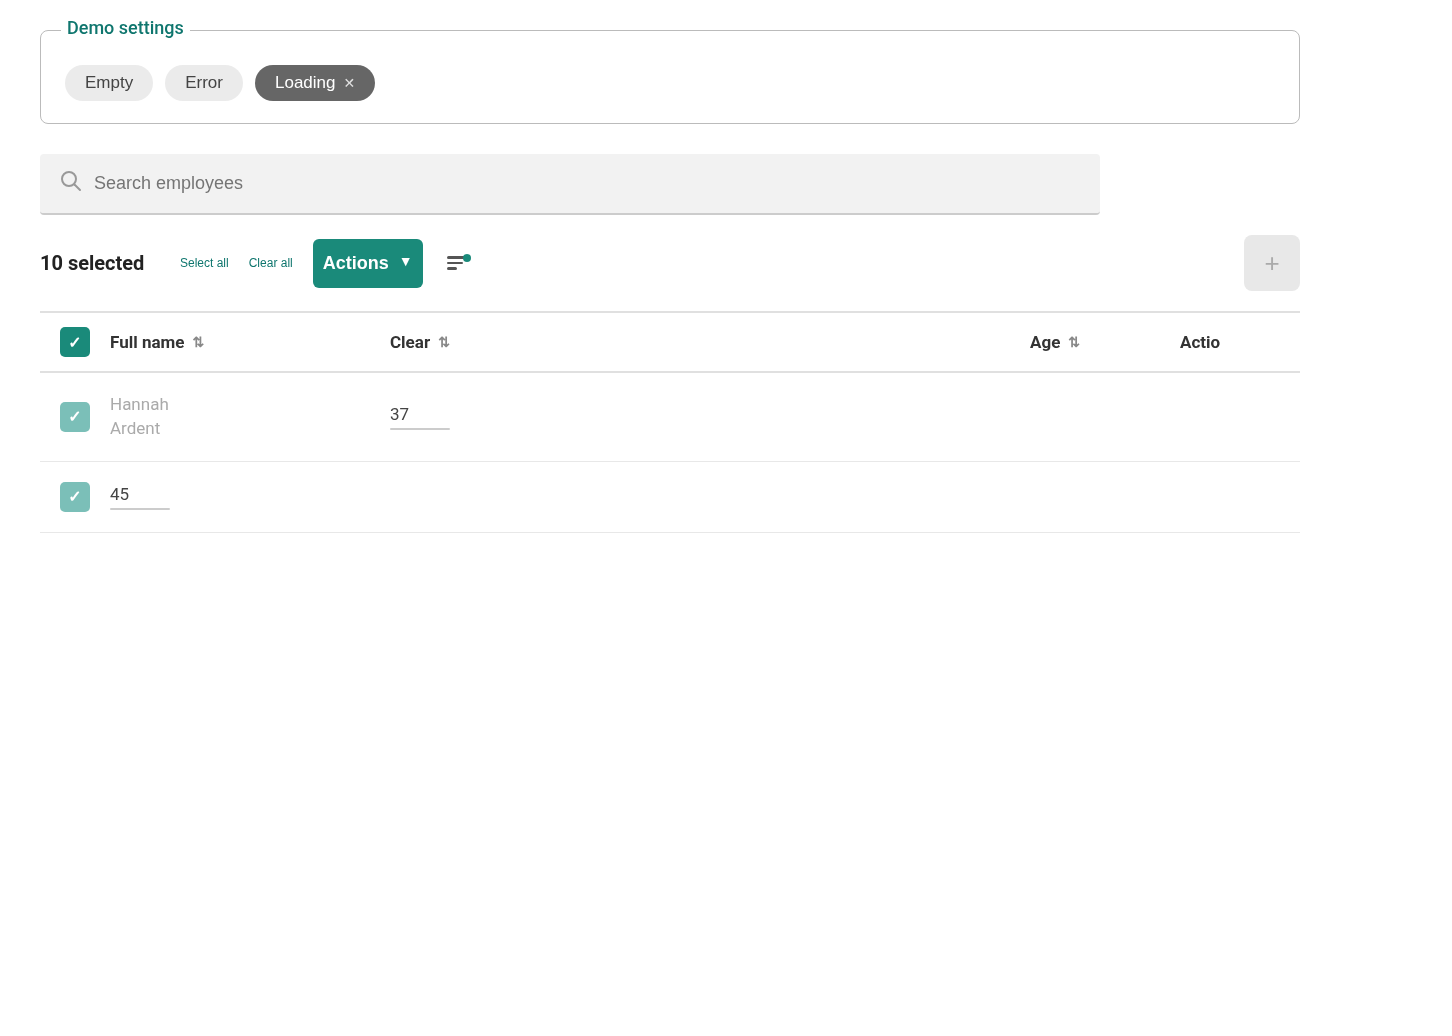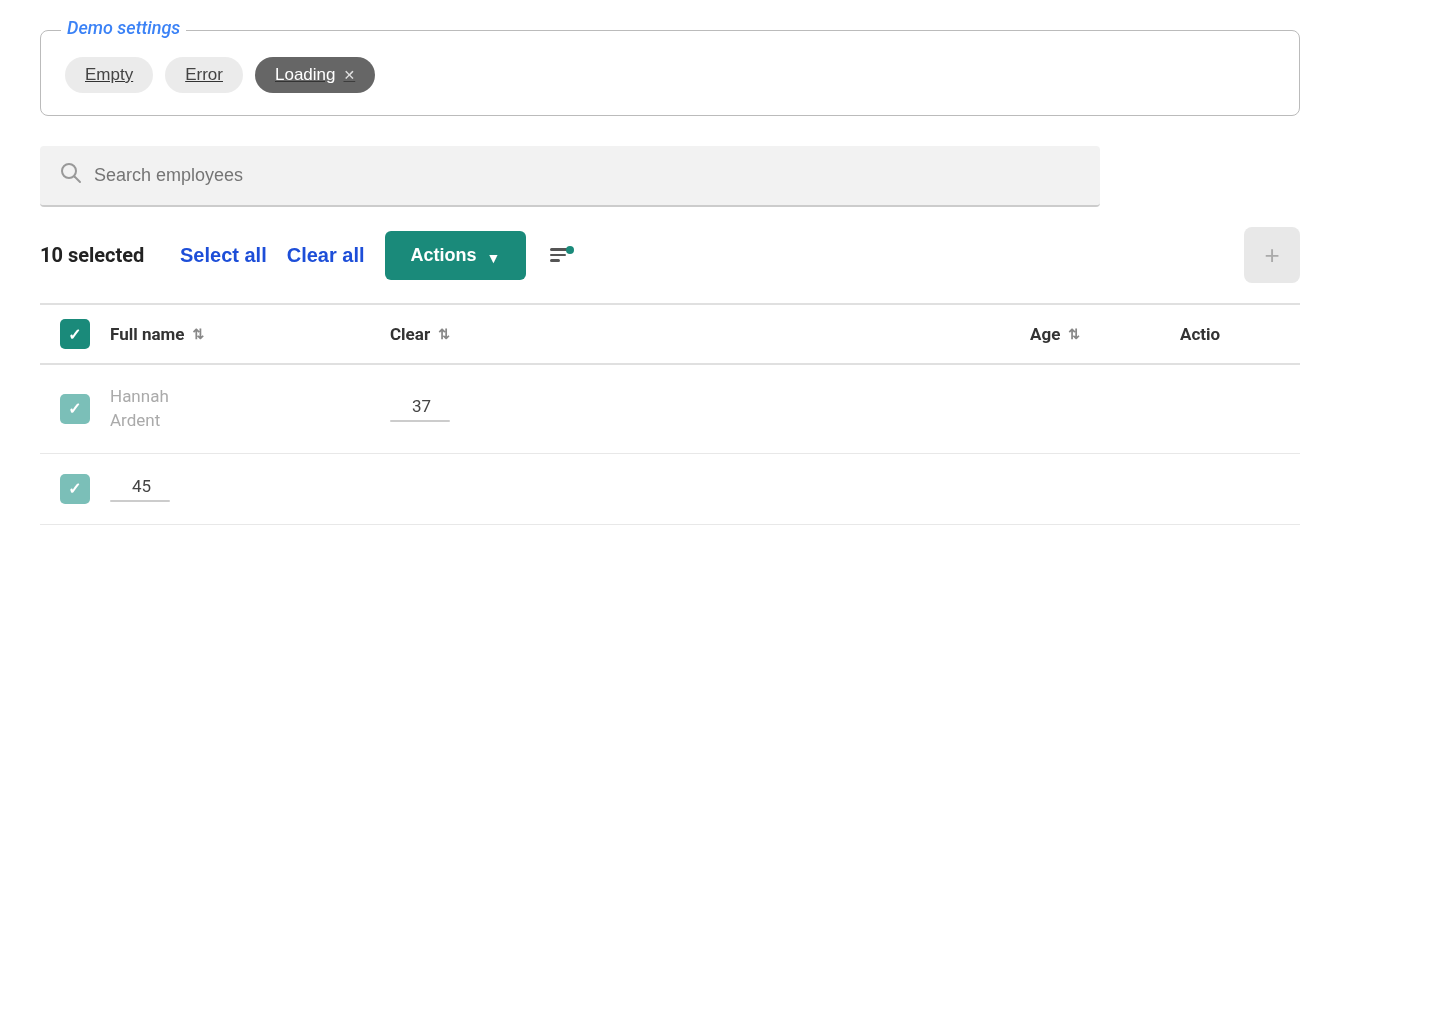--- a/index.html
+++ b/index.html
@@ -28,29 +28,27 @@
     }
 
     .demo-settings-title {
       position: absolute;
       top: -14px;
       left: 20px;
       background: #fff;
       padding: 0 6px;
       font-size: 18px;
       font-weight: 500;
-      color: #3b82f6;
-      font-style: italic;
+      color: #0f766e;
     }
 
     .demo-pills {
       display: flex;
       gap: 12px;
-      margin-top: 8px;
-      text-decoration: underline;
+      margin-top: 16px;
     }
 
     .pill {
       padding: 8px 20px;
       border-radius: 50px;
       font-size: 17px;
       font-weight: 500;
       cursor: pointer;
       border: none;
       display: flex;
@@ -111,40 +109,40 @@
     }
 
     .selected-count {
       font-size: 20px;
       font-weight: 700;
       color: #222;
       min-width: 120px;
     }
 
     .link-btn {
-      font-size: 20px;
-      font-weight: 700;
-      color: #1d4ed8;
+      font-size: 12px;
+      font-weight: 400;
+      color: #0f766e;
       background: none;
       border: none;
       cursor: pointer;
       padding: 0;
     }
 
     .actions-btn {
       background: #1a8a7a;
       color: #fff;
       border: none;
       border-radius: 6px;
-      padding: 14px 26px;
+      padding: 14px 10px;
       font-size: 18px;
       font-weight: 600;
       cursor: pointer;
       display: flex;
-      align-items: flex-end;
+      align-items: flex-start;
       gap: 10px;
     }
 
     .actions-btn .chevron {
       font-size: 14px;
     }
 
     .filter-icon-wrap {
       position: relative;
       cursor: pointer;
@@ -282,21 +280,20 @@
 
     .td-age-wrap {
       display: flex;
       flex-direction: column;
       gap: 4px;
     }
 
     .td-age {
       font-size: 17px;
       color: #444;
-      margin-left: 22px;
     }
 
     .td-age-line {
       height: 2px;
       width: 60px;
       background: #ccc;
       border-radius: 2px;
     }
 
     .td-action {

